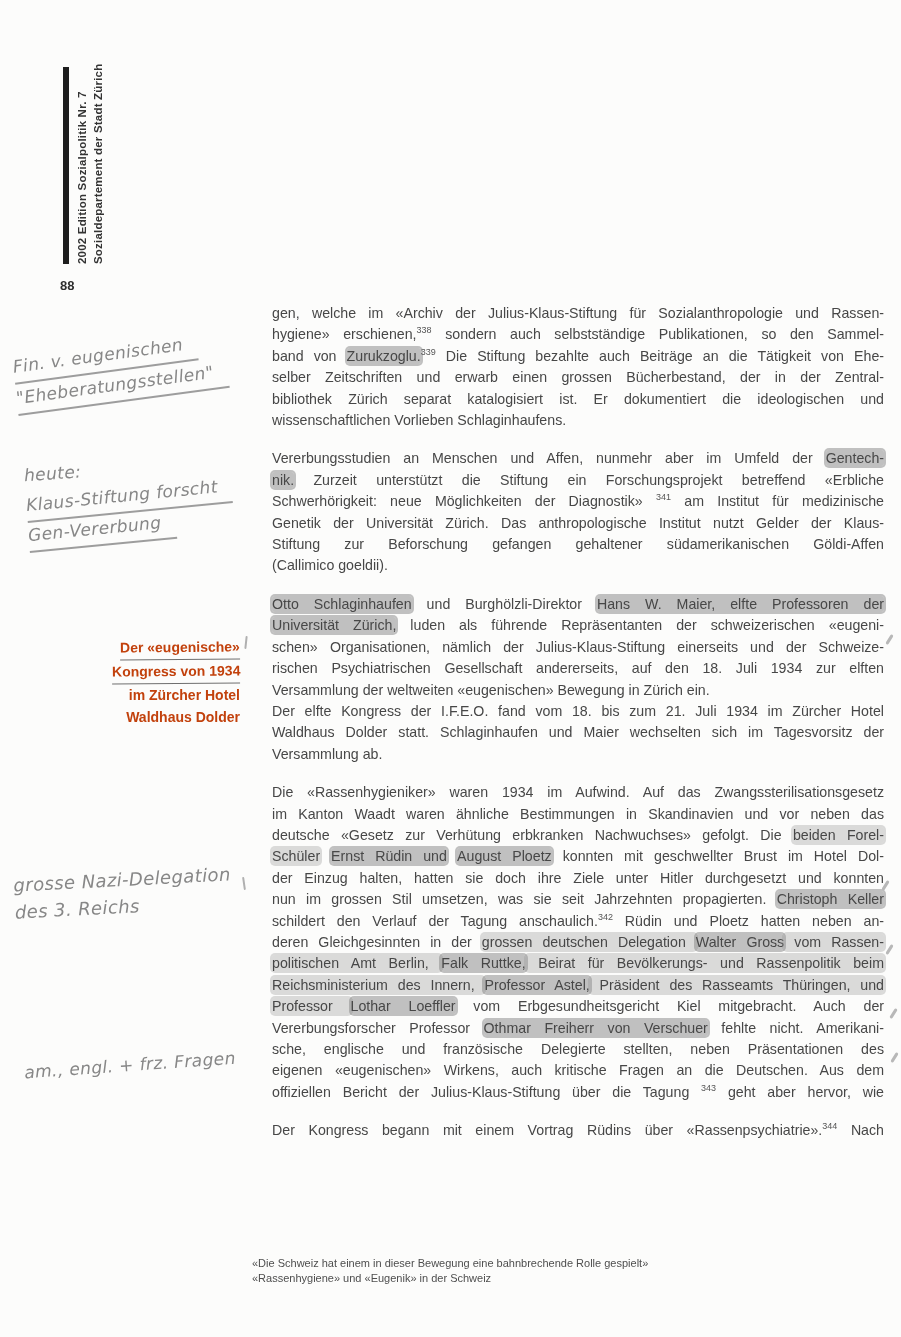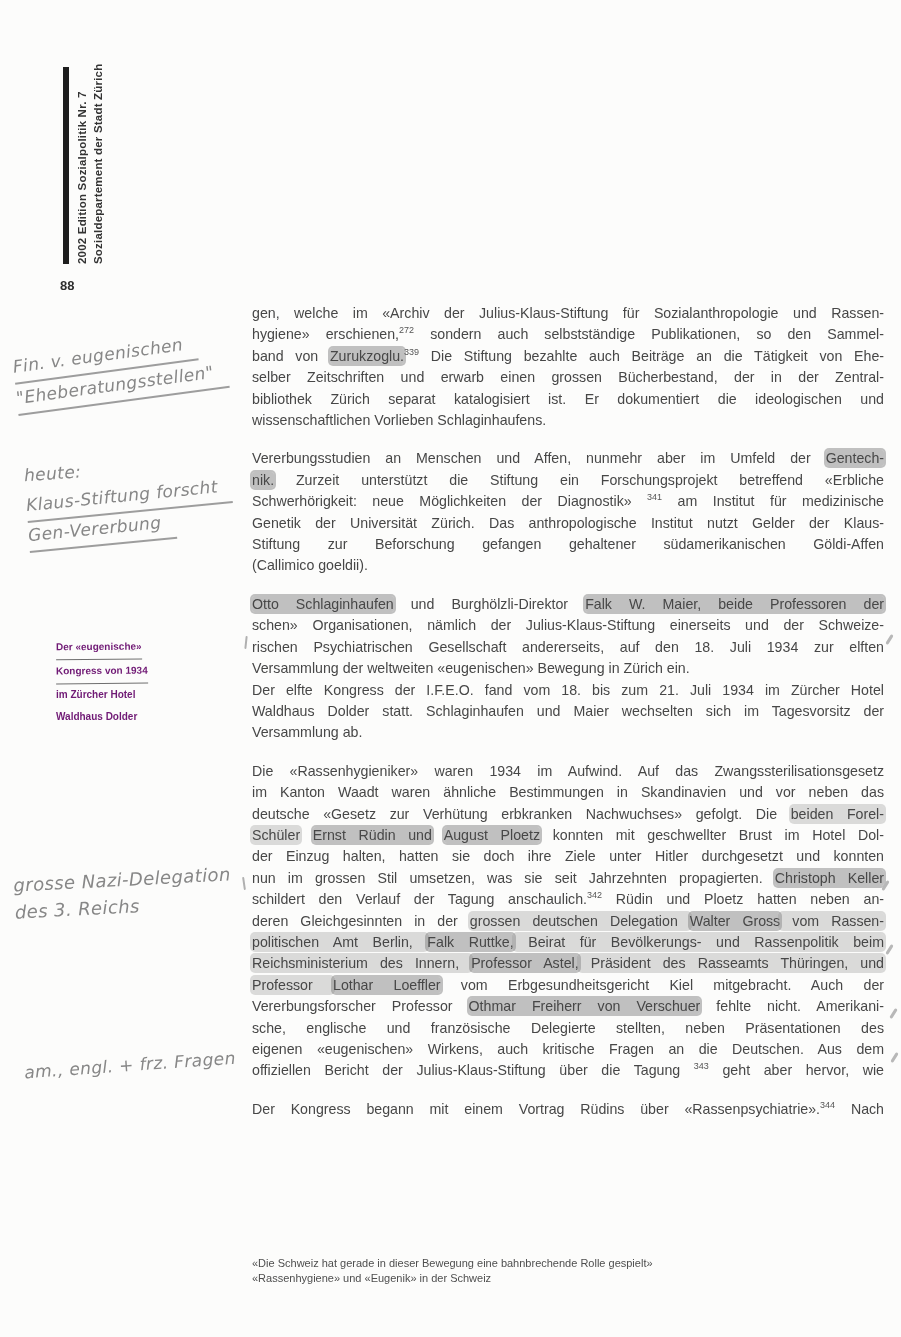--- a/index.html
+++ b/index.html
@@ -20,32 +20,32 @@
     white-space:nowrap;letter-spacing:.2px;
   }
   .page-number{position:absolute;left:60px;top:278px;font-weight:bold;font-size:13px;color:#2e2e2e;}
 
   
   .body-col{
     position:absolute;left:252px;top:303px;width:632px;
     font-size:14.2px;line-height:21.4px;color:#474747;
   }
   .para{margin:0 0 17px 0;}
-  .line{text-align:justify;text-align-last:justify;}
+  .line{text-align:justify;text-align-last:justify;margin-left:20px;}
   .line.last{text-align-last:left;}
   sup{font-size:9px;line-height:0;vertical-align:super;color:#555;}
 
   
   .hl1{background:rgba(150,150,150,.33);box-shadow:0 0 0 2px rgba(150,150,150,.33);border-radius:3px;}
   .hl2{background:rgba(128,128,128,.48);box-shadow:0 0 0 2px rgba(128,128,128,.48);border-radius:3px;}
 
   
   .margin-label{
-    position:absolute;left:56px;top:636px;width:184px;text-align:left;
-    font-weight:bold;font-size:10px;line-height:22px;color:#701a75;
+    position:absolute;left:56px;top:636px;width:184px;text-align:right;
+    font-weight:bold;font-size:14px;line-height:22px;color:#c2410c;
   }
   .margin-label .u{display:inline-block;border-bottom:1.5px solid #6f6f6f;padding-bottom:1px;transform:rotate(-.5deg);}
 
   
   .hw{
     position:absolute;font-family:"DejaVu Sans",sans-serif;font-style:italic;
     color:#878787;font-size:17px;line-height:27px;white-space:nowrap;letter-spacing:.4px;
   }
   .hw .u{display:inline-block;border-bottom:2px solid #9d9d9d;padding:0 14px 2px 0;transform:rotate(-1.6deg);}
   #note-fin{left:14px;top:340px;transform:rotate(-6deg);}
@@ -102,36 +102,37 @@
     <div><span>des 3. Reichs</span></div>
   </div>
 
   <div class="hw" id="note-fragen">
     <div><span>am., engl. + frz. Fragen</span></div>
   </div>
 
   <div class="body-col">
       <div class="para">
         <div class="line"><span>gen, welche im «Archiv der Julius-Klaus-Stiftung für Sozialanthropologie und Rassen-</span></div>
-        <div class="line"><span>hygiene» erschienen,</span><sup>272</sup><span> sondern auch selbstständige Publikationen, so den Sammel-</span></div>
+        <div class="line"><span>hygiene» erschienen,</span><sup>338</sup><span> sondern auch selbstständige Publikationen, so den Sammel-</span></div>
         <div class="line"><span>band von </span><span class="hl2">Zurukzoglu.</span><sup>339</sup><span> Die Stiftung bezahlte auch Beiträge an die Tätigkeit von Ehe-</span></div>
         <div class="line"><span>selber Zeitschriften und erwarb einen grossen Bücherbestand, der in der Zentral-</span></div>
         <div class="line"><span>bibliothek Zürich separat katalogisiert ist. Er dokumentiert die ideologischen und</span></div>
         <div class="line last"><span>wissenschaftlichen Vorlieben Schlaginhaufens.</span></div>
       </div>
       <div class="para">
         <div class="line"><span>Vererbungsstudien an Menschen und Affen, nunmehr aber im Umfeld der </span><span class="hl2">Gentech-</span></div>
         <div class="line"><span class="hl2">nik.</span><span> Zurzeit unterstützt die Stiftung ein Forschungsprojekt betreffend «Erbliche</span></div>
         <div class="line"><span>Schwerhörigkeit: neue Möglichkeiten der Diagnostik» </span><sup>341</sup><span> am Institut für medizinische</span></div>
         <div class="line"><span>Genetik der Universität Zürich. Das anthropologische Institut nutzt Gelder der Klaus-</span></div>
         <div class="line"><span>Stiftung zur Beforschung gefangen gehaltener südamerikanischen Göldi-Affen</span></div>
         <div class="line last"><span>(Callimico goeldii).</span></div>
       </div>
       <div class="para">
-        <div class="line"><span class="hl2">Otto Schlaginhaufen</span><span> und Burghölzli-Direktor </span><span class="hl2">Falk W. Maier, beide Professoren der</span></div>
+        <div class="line"><span class="hl2">Otto Schlaginhaufen</span><span> und Burghölzli-Direktor </span><span class="hl2">Hans W. Maier, elfte Professoren der</span></div>
+        <div class="line"><span class="hl2">Universität Zürich,</span><span> luden als führende Repräsentanten der schweizerischen «eugeni-</span></div>
         <div class="line"><span>schen» Organisationen, nämlich der Julius-Klaus-Stiftung einerseits und der Schweize-</span></div>
         <div class="line"><span>rischen Psychiatrischen Gesellschaft andererseits, auf den 18. Juli 1934 zur elften</span></div>
         <div class="line last"><span>Versammlung der weltweiten «eugenischen» Bewegung in Zürich ein.</span></div>
         <div class="line"><span>Der elfte Kongress der I.F.E.O. fand vom 18. bis zum 21. Juli 1934 im Zürcher Hotel</span></div>
         <div class="line"><span>Waldhaus Dolder statt. Schlaginhaufen und Maier wechselten sich im Tagesvorsitz der</span></div>
         <div class="line last"><span>Versammlung ab.</span></div>
       </div>
       <div class="para">
         <div class="line"><span>Die «Rassenhygieniker» waren 1934 im Aufwind. Auf das Zwangssterilisationsgesetz</span></div>
         <div class="line"><span>im Kanton Waadt waren ähnliche Bestimmungen in Skandinavien und vor neben das</span></div>
@@ -156,17 +157,17 @@
 
   <div class="tick t1"></div>
   <div class="tick t2"></div>
   <div class="tick t3"></div>
   <div class="tick t4"></div>
   <div class="tick t5"></div>
   <div class="lmark m1"></div>
   <div class="lmark m2"></div>
 
   <div class="footer">
-    <div>«Die Schweiz hat gerade in dieser Bewegung eine bahnbrechende Rolle gespielt»</div>
+    <div>«Die Schweiz hat einem in dieser Bewegung eine bahnbrechende Rolle gespielt»</div>
     <div>«Rassenhygiene» und «Eugenik» in der Schweiz</div>
   </div>
 
 </div>
 
 </body></html>

